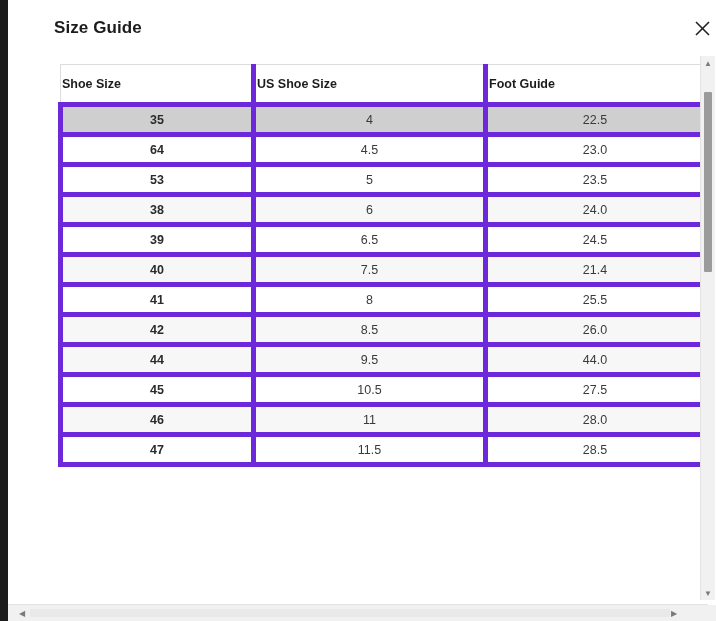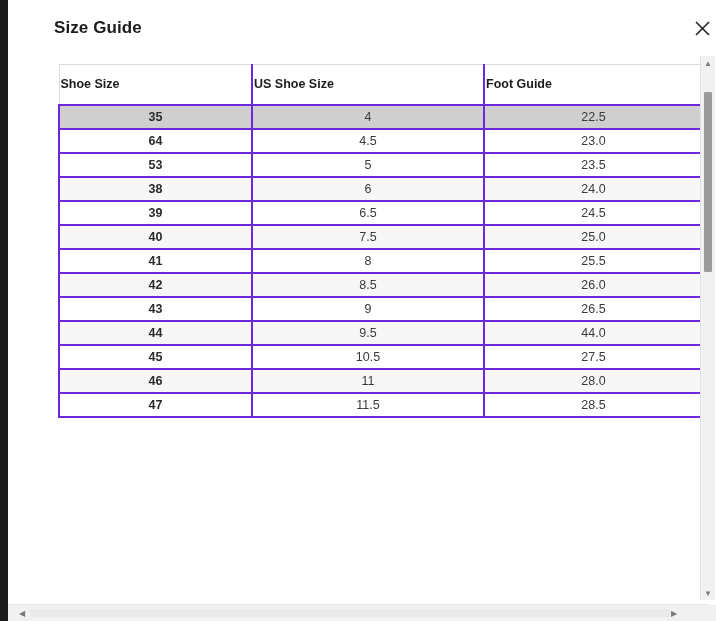--- a/index.html
+++ b/index.html
@@ -75,22 +75,22 @@
     height: 532px;
     overflow: hidden;
   }
   table.size-table {
     border-collapse: collapse;
     width: 644px;
     table-layout: fixed;
   }
   table.size-table th,
   table.size-table td {
-    border: 2px solid #6d28d9;
-    height: 24px;
+    border: 5px solid #6d28d9;
+    height: 30px;
     font-size: 12.5px;
     color: #3a3a3a;
     text-align: center;
     box-sizing: border-box;
   }
   table.size-table th {
     text-align: left;
     font-size: 12.5px;
     font-weight: bold;
     color: #1c1c1c;
@@ -240,36 +240,31 @@
             <td>24.0</td>
           </tr>
           <tr class="row-plain">
             <td>39</td>
             <td>6.5</td>
             <td>24.5</td>
           </tr>
           <tr class="row-alt">
             <td>40</td>
             <td>7.5</td>
-            <td>25.0</td>
+            <td>21.4</td>
           </tr>
           <tr class="row-plain">
             <td>41</td>
             <td>8</td>
             <td>25.5</td>
           </tr>
           <tr class="row-alt">
             <td>42</td>
             <td>8.5</td>
             <td>26.0</td>
-          </tr>
-          <tr class="row-plain">
-            <td>43</td>
-            <td>9</td>
-            <td>26.5</td>
           </tr>
           <tr class="row-alt">
             <td>44</td>
             <td>9.5</td>
             <td>44.0</td>
           </tr>
           <tr class="row-plain">
             <td>45</td>
             <td>10.5</td>
             <td>27.5</td>

